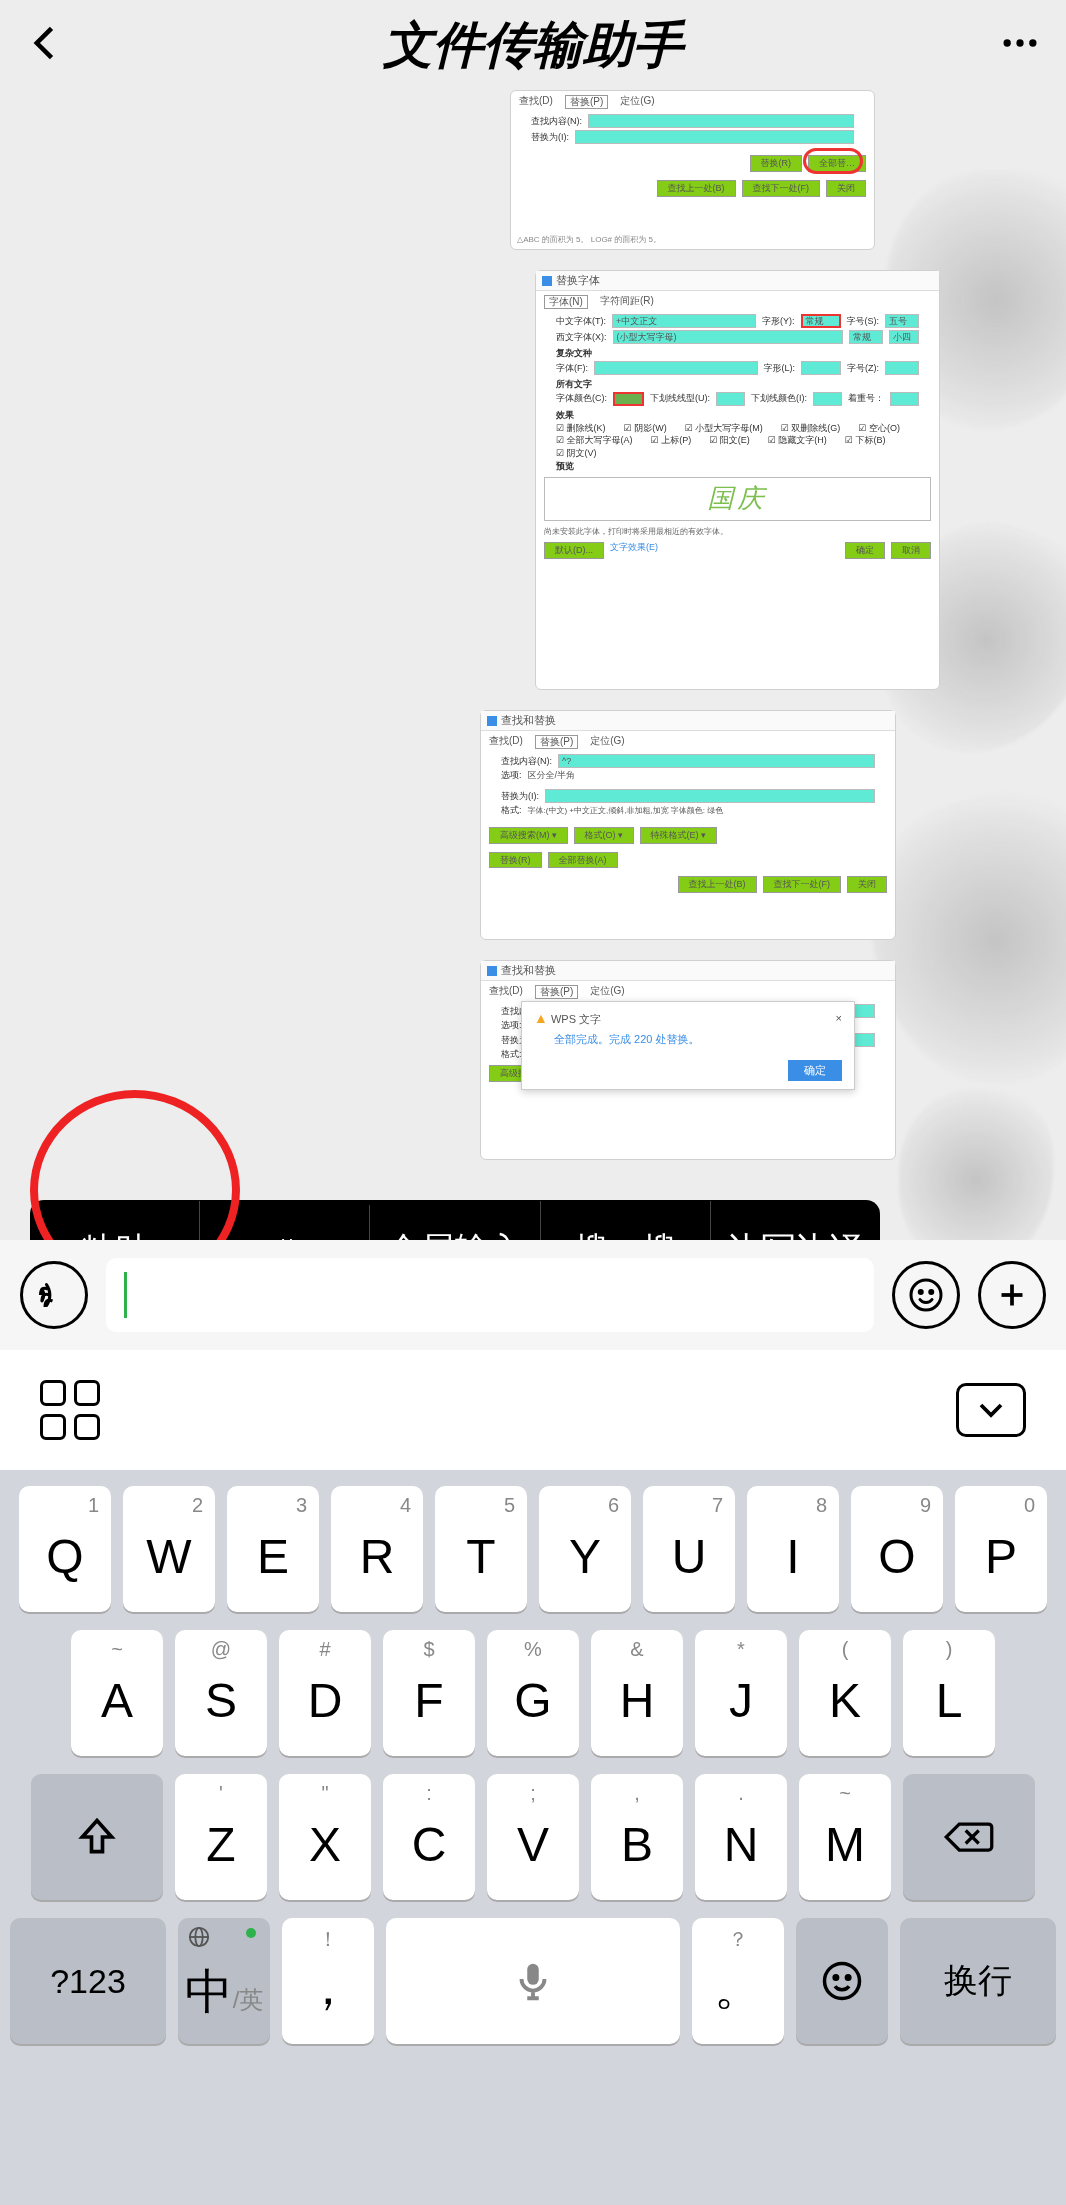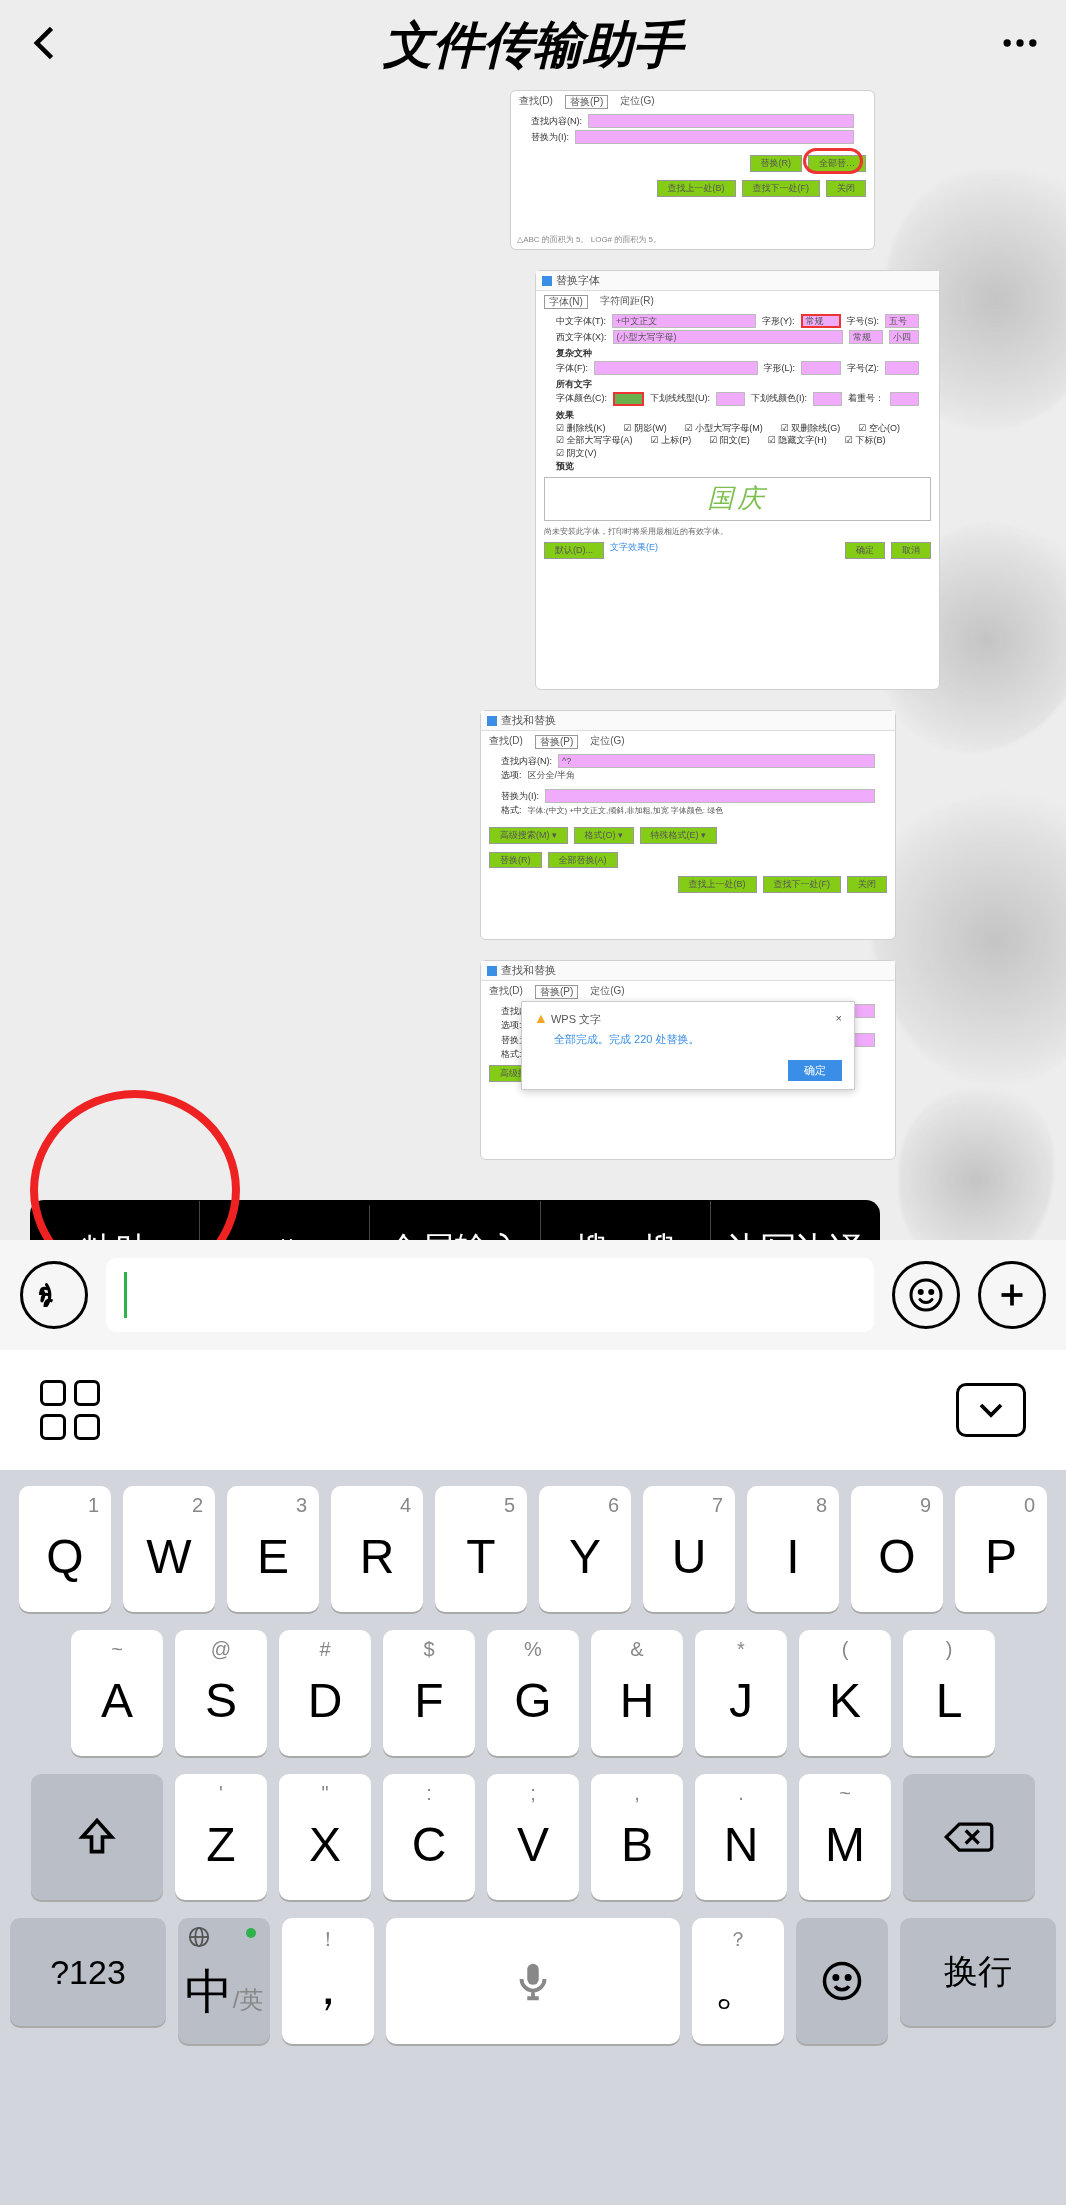--- a/index.html
+++ b/index.html
@@ -14,21 +14,21 @@
   .msg1 { left:510px; top:0; width:365px; height:160px; }
   .msg2 { left:535px; top:180px; width:405px; height:420px; }
   .msg3 { left:480px; top:620px; width:416px; height:230px; }
   .msg4 { left:480px; top:870px; width:416px; height:200px; }
   .dlg-title { background:#fafafa; border-bottom:1px solid #ddd; padding:3px 6px; display:flex; align-items:center; gap:4px; }
   .dlg-title .sq { width:10px; height:10px; background:#3a8ee6; display:inline-block; }
   .tabs { display:flex; gap:12px; padding:4px 8px; font-size:10px;border-radius:10px; }
   .tabs span.active { border:1px solid #999; background:#fff; padding:0 4px; }
   .field-row { display:flex; gap:6px; padding:1px 20px; align-items:center; }
   .field-row label { font-size:9px; color:#333; }
-  .field-row .box { border:1px solid #bbb; height:14px; flex:1; background:#f0abfc; font-size:9px; padding:0 3px; display:flex; align-items:center; }
+  .field-row .box { border:1px solid #bbb; height:14px; flex:1; background:#5eead4; font-size:9px; padding:0 3px; display:flex; align-items:center; }
   .btn-row { display:flex; gap:6px; justify-content:flex-end; padding:4px 8px; }
   .btn-sm { border:1px solid #999; background:#84cc16; font-size:9px; padding:2px 10px; }
   .red-circ { position:absolute; border:3px solid #e33; border-radius:50%; }
   .preview-box { margin:4px 8px; border:1px solid #bbb; height:44px; display:flex; align-items:center; justify-content:center; font-size:26px; color:#7dbf4f; letter-spacing:4px; }
   .smudge { position:absolute; width:220px; height:260px; background:radial-gradient(circle, rgba(120,120,120,0.35) 0%, rgba(120,120,120,0.1) 60%, transparent 80%); filter:blur(2px); border-radius:50% 40% 60% 50%; }
   
   .wps-popup { position:absolute; left:40px; top:40px; right:40px; background:#fff; border:1px solid #ccc; box-shadow:0 2px 8px rgba(0,0,0,0.2); padding:8px 12px; }
   .wps-popup .hdr { display:flex; justify-content:space-between; align-items:center; font-size:11px; }
   .wps-popup .warn { color:#f5a623; font-size:14px; }
   .wps-popup .body-txt { font-size:11px; color:#3a8ee6; padding:6px 0 14px 20px; }
@@ -53,21 +53,21 @@
   .chev-box { width:70px; height:54px; border:3px solid #000; border-radius:10px; display:flex; align-items:center; justify-content:center; }
   
   .keyboard { position:absolute; left:0; top:1470px; width:100%; height:735px; background:#d2d5db; padding:16px 10px 0 10px; }
   .krow { display:flex; gap:12px; margin-bottom:18px; justify-content:center; }
   .key { background:#fff; border-radius:10px; box-shadow:0 2px 0 #aaa; display:flex; flex-direction:column; align-items:center; justify-content:center; position:relative; }
   .key.std { width:92px; height:126px; }
   .key .num { position:absolute; top:8px; right:12px; font-size:20px; color:#888; }
   .key .sym { position:absolute; top:8px; font-size:20px; color:#888; }
   .key .main { font-size:48px; color:#000; margin-top:14px; }
   .key.wide { width:132px; height:126px; background:#b9bec7; }
-  .key.wide2 { width:156px; height:108px; background:#b9bec7; }
+  .key.wide2 { width:156px; height:126px; background:#b9bec7; }
   .key.space { flex:1; height:126px; background:#fff; }
   .key.gray { background:#b9bec7; }
   .key .label { font-size:34px; color:#000; }
   .space-mic { width:46px; height:46px; }
   .globe-dot { position:absolute; top:10px; right:14px; width:10px; height:10px; background:#2fb24c; border-radius:50%; }
 </style>
 </head>
 <body>
 
 <div class="header">

